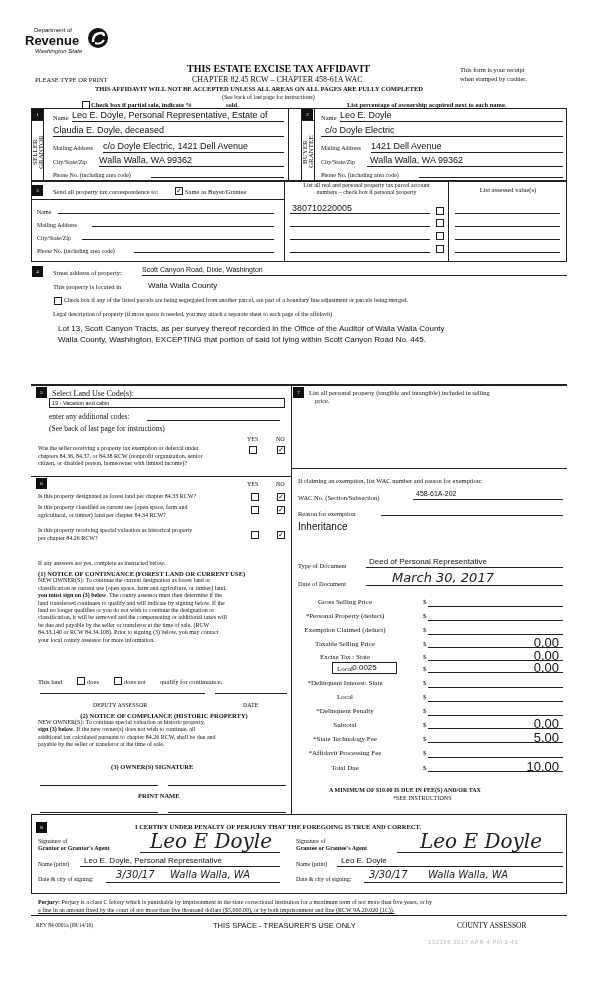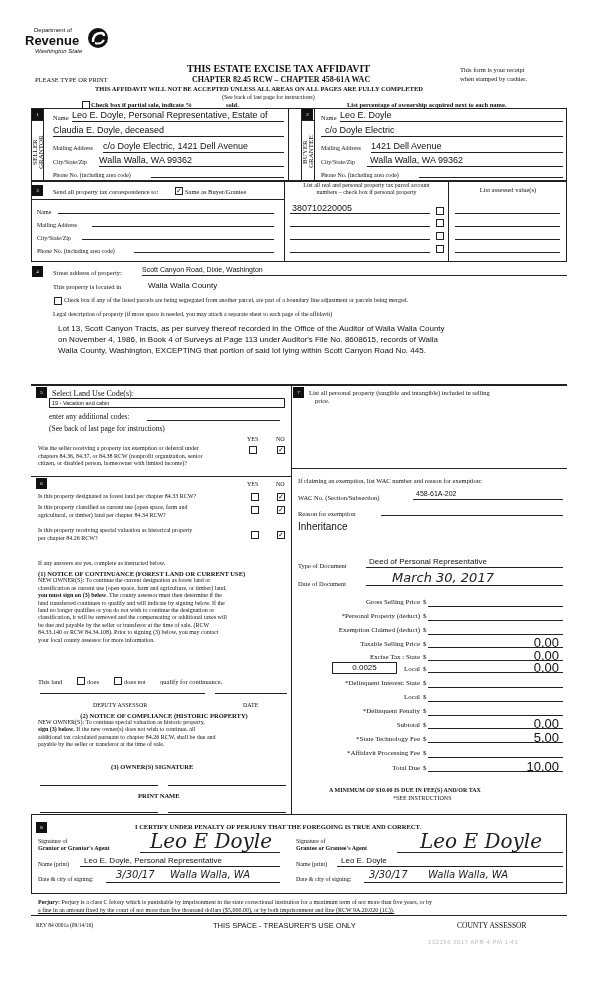--- a/index.html
+++ b/index.html
@@ -8,41 +8,41 @@
   .abs { position: absolute; }
   .sans { font-family: "Liberation Sans", sans-serif; }
   .bold { font-weight: bold; }
   .hand { font-family: "DejaVu Sans", sans-serif; font-style: italic; color: #222; }
   .line { border-bottom: 1px solid #222; }
   .box { border: 1px solid #222; }
   .sec-num { position: absolute; background: #111; color: #fff; font-size: 5px; width: 11px; height: 11px; text-align: center; line-height: 11px; }
   .cb { position: absolute; width: 8px; height: 8px; border: 1px solid #222; background: #fff; font-size: 7px; line-height: 6px; text-align: center; font-family: "DejaVu Sans", sans-serif; }
   .fill { font-family: "Liberation Sans", sans-serif; font-size: 9px; color: #111; }
   .vert { position: absolute; writing-mode: vertical-rl; transform: rotate(180deg); font-size: 7px; text-align: center; line-height: 7px; }
-  .money-label { position: absolute; text-align: right; font-size: 7px; width: 150px; }
+  .money-label { position: absolute; text-align: center; font-size: 7px; width: 150px; }
   .money-line { position: absolute; border-bottom: 1px solid #222; height: 10px; font-family: "Liberation Sans", sans-serif; font-size: 13px; text-align: right; padding-right: 4px; line-height: 9px; }
   .sig { position: absolute; font-family: "DejaVu Serif", serif; font-style: italic; font-size: 20px; color: #222; }
 </style>
 </head>
 <body>
 
 <div class="abs" style="left:25px;top:27px;width:100px;height:40px;">
   <div class="abs sans" style="left:9px;top:0px;font-size:6px;">Department of</div>
   <div class="abs sans bold" style="left:0px;top:6px;font-size:13px;">Revenue</div>
   <div class="abs sans" style="left:10px;top:21px;font-size:6px;font-style:italic;">Washington State</div>
   <svg class="abs" style="left:62px;top:0px;" width="22" height="22" viewBox="0 0 22 22">
     <circle cx="11" cy="11" r="10" fill="#111"></circle>
     <path d="M6 15 Q6 6 14 6 Q17 6 17 9" stroke="#fff" stroke-width="2.5" fill="none"></path>
     <path d="M8 16 Q14 18 17 13" stroke="#fff" stroke-width="2" fill="none"></path>
   </svg>
 </div>
 
 <div class="abs" style="left:35px;top:76px;font-size:6.5px;">PLEASE TYPE OR PRINT</div>
 <div class="abs bold" style="left:187px;top:63px;font-size:10px;">THIS ESTATE EXCISE TAX AFFIDAVIT</div>
-<div class="abs" style="left:192px;top:75px;font-size:8px;font-weight:bold;">CHAPTER 82.45 RCW – CHAPTER 458-61A WAC</div>
+<div class="abs" style="left:192px;top:75px;font-size:8px;">CHAPTER 82.45 RCW – CHAPTER 458-61A WAC</div>
 <div class="abs" style="left:460px;top:66px;font-size:6.5px;">This form is your receipt</div>
 <div class="abs" style="left:460px;top:75px;font-size:6.5px;">when stamped by cashier.</div>
 <div class="abs bold" style="left:95px;top:85px;font-size:6.5px;">THIS AFFIDAVIT WILL NOT BE ACCEPTED UNLESS ALL AREAS ON ALL PAGES ARE FULLY COMPLETED</div>
 <div class="abs" style="left:222px;top:94px;font-size:6px;">(See back of last page for instructions)</div>
 <div class="cb" style="left:82px;top:101px;"></div>
 <div class="abs bold" style="left:91px;top:101px;font-size:6.5px;">Check box if partial sale, indicate %</div>
 <div class="abs bold" style="left:226px;top:101px;font-size:6.5px;">sold.</div>
 <div class="abs bold" style="left:347px;top:101px;font-size:6.5px;text-decoration:underline;">List percentage of ownership acquired next to each name.</div>
 
 <div class="abs box" style="left:31px;top:108px;width:536px;height:73px;"></div>
@@ -124,21 +124,20 @@
 <div class="sec-num" style="left:32px;top:266px;">4</div>
 <div class="abs" style="left:53px;top:269px;font-size:6.5px;">Street address of property:</div>
 <div class="abs line sans" style="left:142px;top:266px;width:425px;height:10px;font-size:7px;">Scott Canyon Road, Dixie, Washington</div>
 <div class="abs" style="left:53px;top:283px;font-size:6.5px;">This property is located in</div>
 <div class="abs sans" style="left:148px;top:281px;font-size:8px;">Walla Walla County</div>
 <div class="cb" style="left:54px;top:297px;"></div>
 <div class="abs" style="left:64px;top:297px;font-size:6px;">Check box if any of the listed parcels are being segregated from another parcel, are part of a boundary line adjustment or parcels being merged.</div>
 <div class="abs" style="left:53px;top:311px;font-size:6px;">Legal description of property (if more space is needed, you may attach a separate sheet to each page of the affidavit)</div>
 <div class="abs sans" style="left:58px;top:323px;font-size:8px;line-height:11px;">
   <div>Lot 13, Scott Canyon Tracts, as per survey thereof recorded in the Office of the Auditor of Walla Walla County</div>
-  <div>on November 4, 1986, in Book 4 of Surveys at Page 113 under Auditor's File No. 8608615, records of Walla</div>
   <div>Walla County, Washington, EXCEPTING that portion of said lot lying within Scott Canyon Road No. 445.</div>
 </div>
 
 <div class="abs" style="left:31px;top:384px;width:536px;height:2px;background:#222;"></div>
 <div class="abs" style="left:291px;top:384px;width:1px;height:430px;background:#222;"></div>
 
 <div class="sec-num" style="left:36px;top:387px;">5</div>
 <div class="abs" style="left:52px;top:389px;font-size:8px;">Select Land Use Code(s):</div>
 <div class="abs box sans" style="left:49px;top:398px;width:236px;height:10px;font-size:5.5px;line-height:8px;padding-left:2px;">19 - Vacation and cabin</div>
 <div class="abs" style="left:49px;top:412px;font-size:7.5px;">enter any additional codes:</div>

